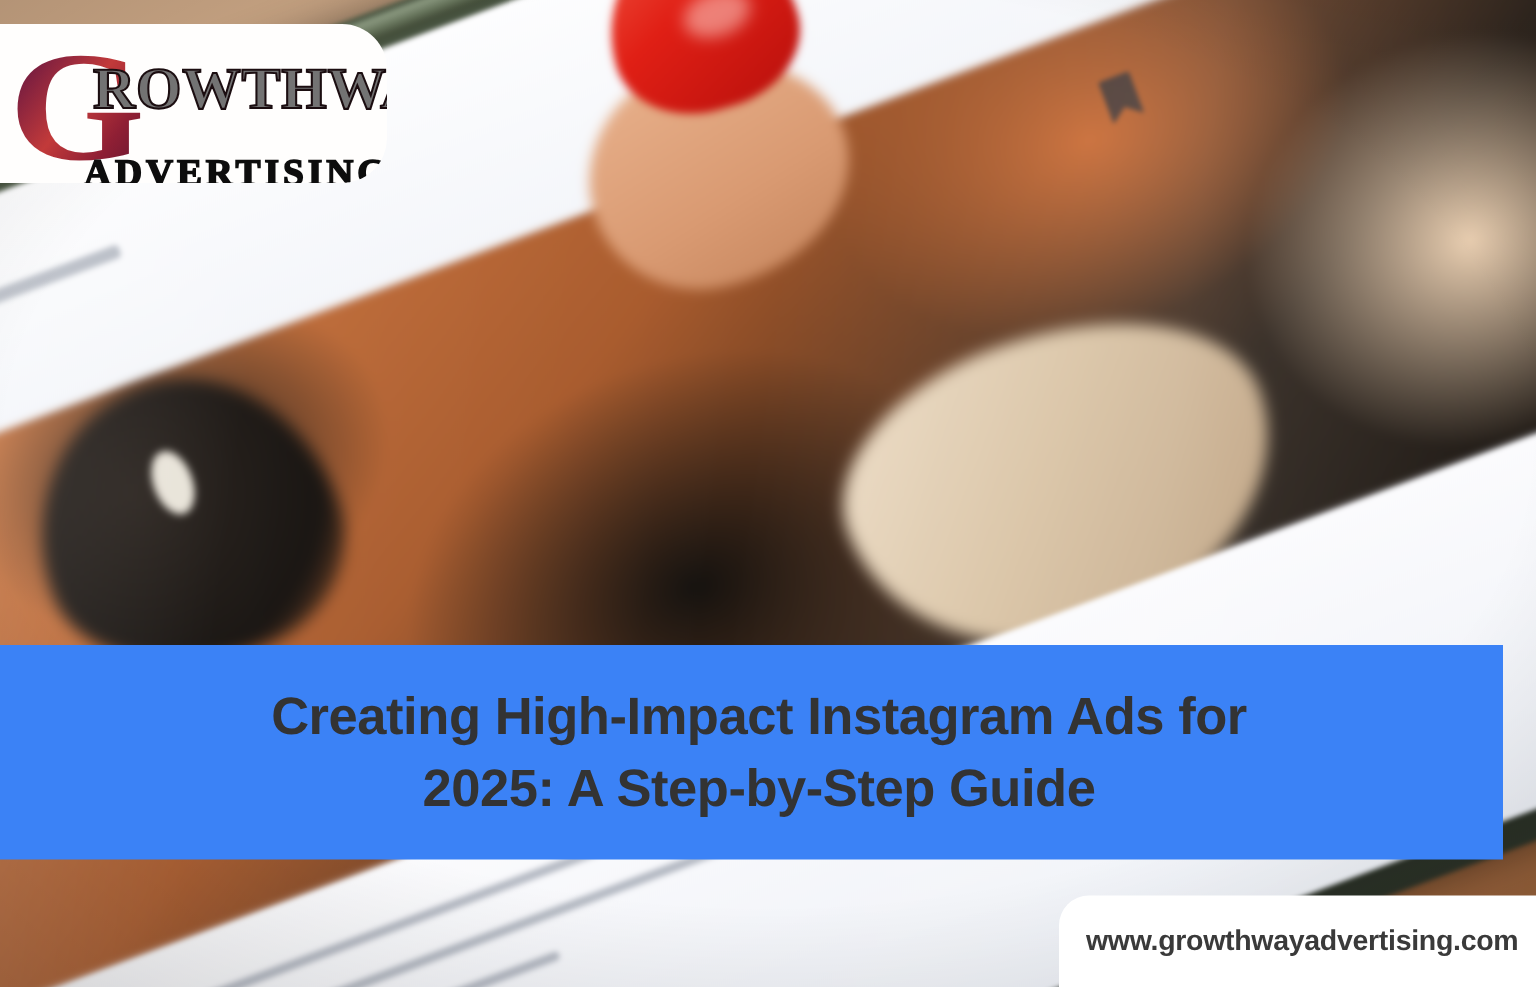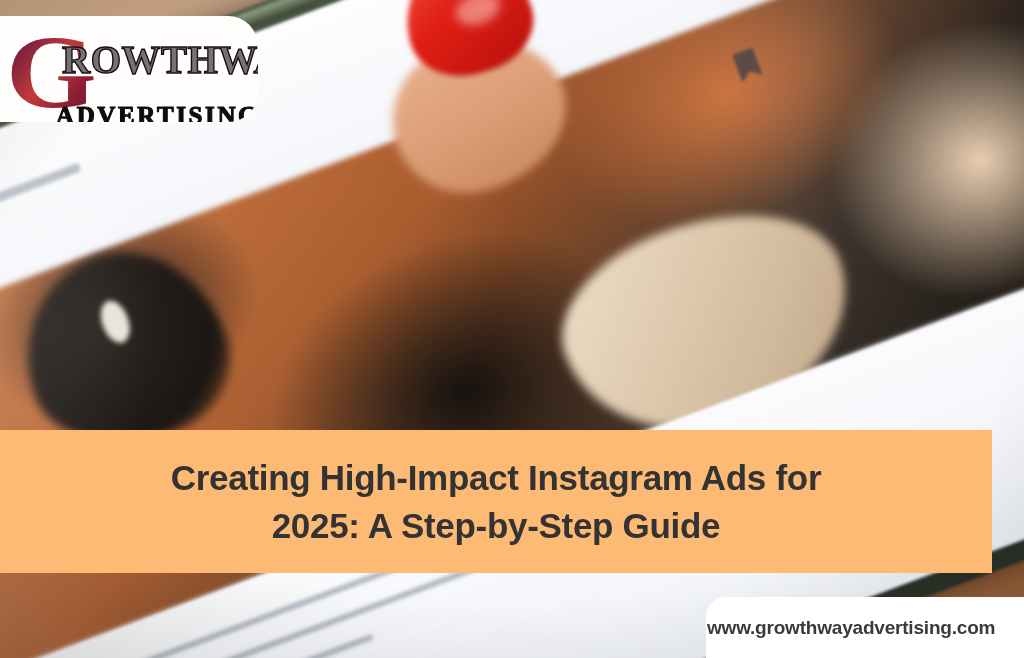--- a/index.html
+++ b/index.html
@@ -358,25 +358,26 @@
     white-space: nowrap;
   }
 
   
   .title-band {
     position: absolute;
     left: 0;
     top: 430px;
     width: 992px;
     height: 143px;
-    background: #fdba74;
+    background: #3b82f6;
     display: flex;
     align-items: center;
     justify-content: center;
     z-index: 4;
+    padding-left: 10px;
   }
   .title-text {
     font-family: "Liberation Sans", sans-serif;
     font-size: 35px;
     font-weight: bold;
     color: #333333;
     text-align: center;
     line-height: 1.35;
     max-width: 700px;
     letter-spacing: -0.3px;
@@ -393,21 +394,21 @@
     border-radius: 20px 0 0 0;
     display: flex;
     align-items: center;
     z-index: 6;
   }
   .url-text {
     font-family: "Liberation Sans", sans-serif;
     font-size: 19px;
     font-weight: bold;
     color: #3a3a3a;
-    padding-left: 1px;
+    padding-left: 18px;
     letter-spacing: -0.2px;
     white-space: nowrap;
   }
 </style>
 </head>
 <body>
 
 <div class="banner">
 
   <div class="photo">

